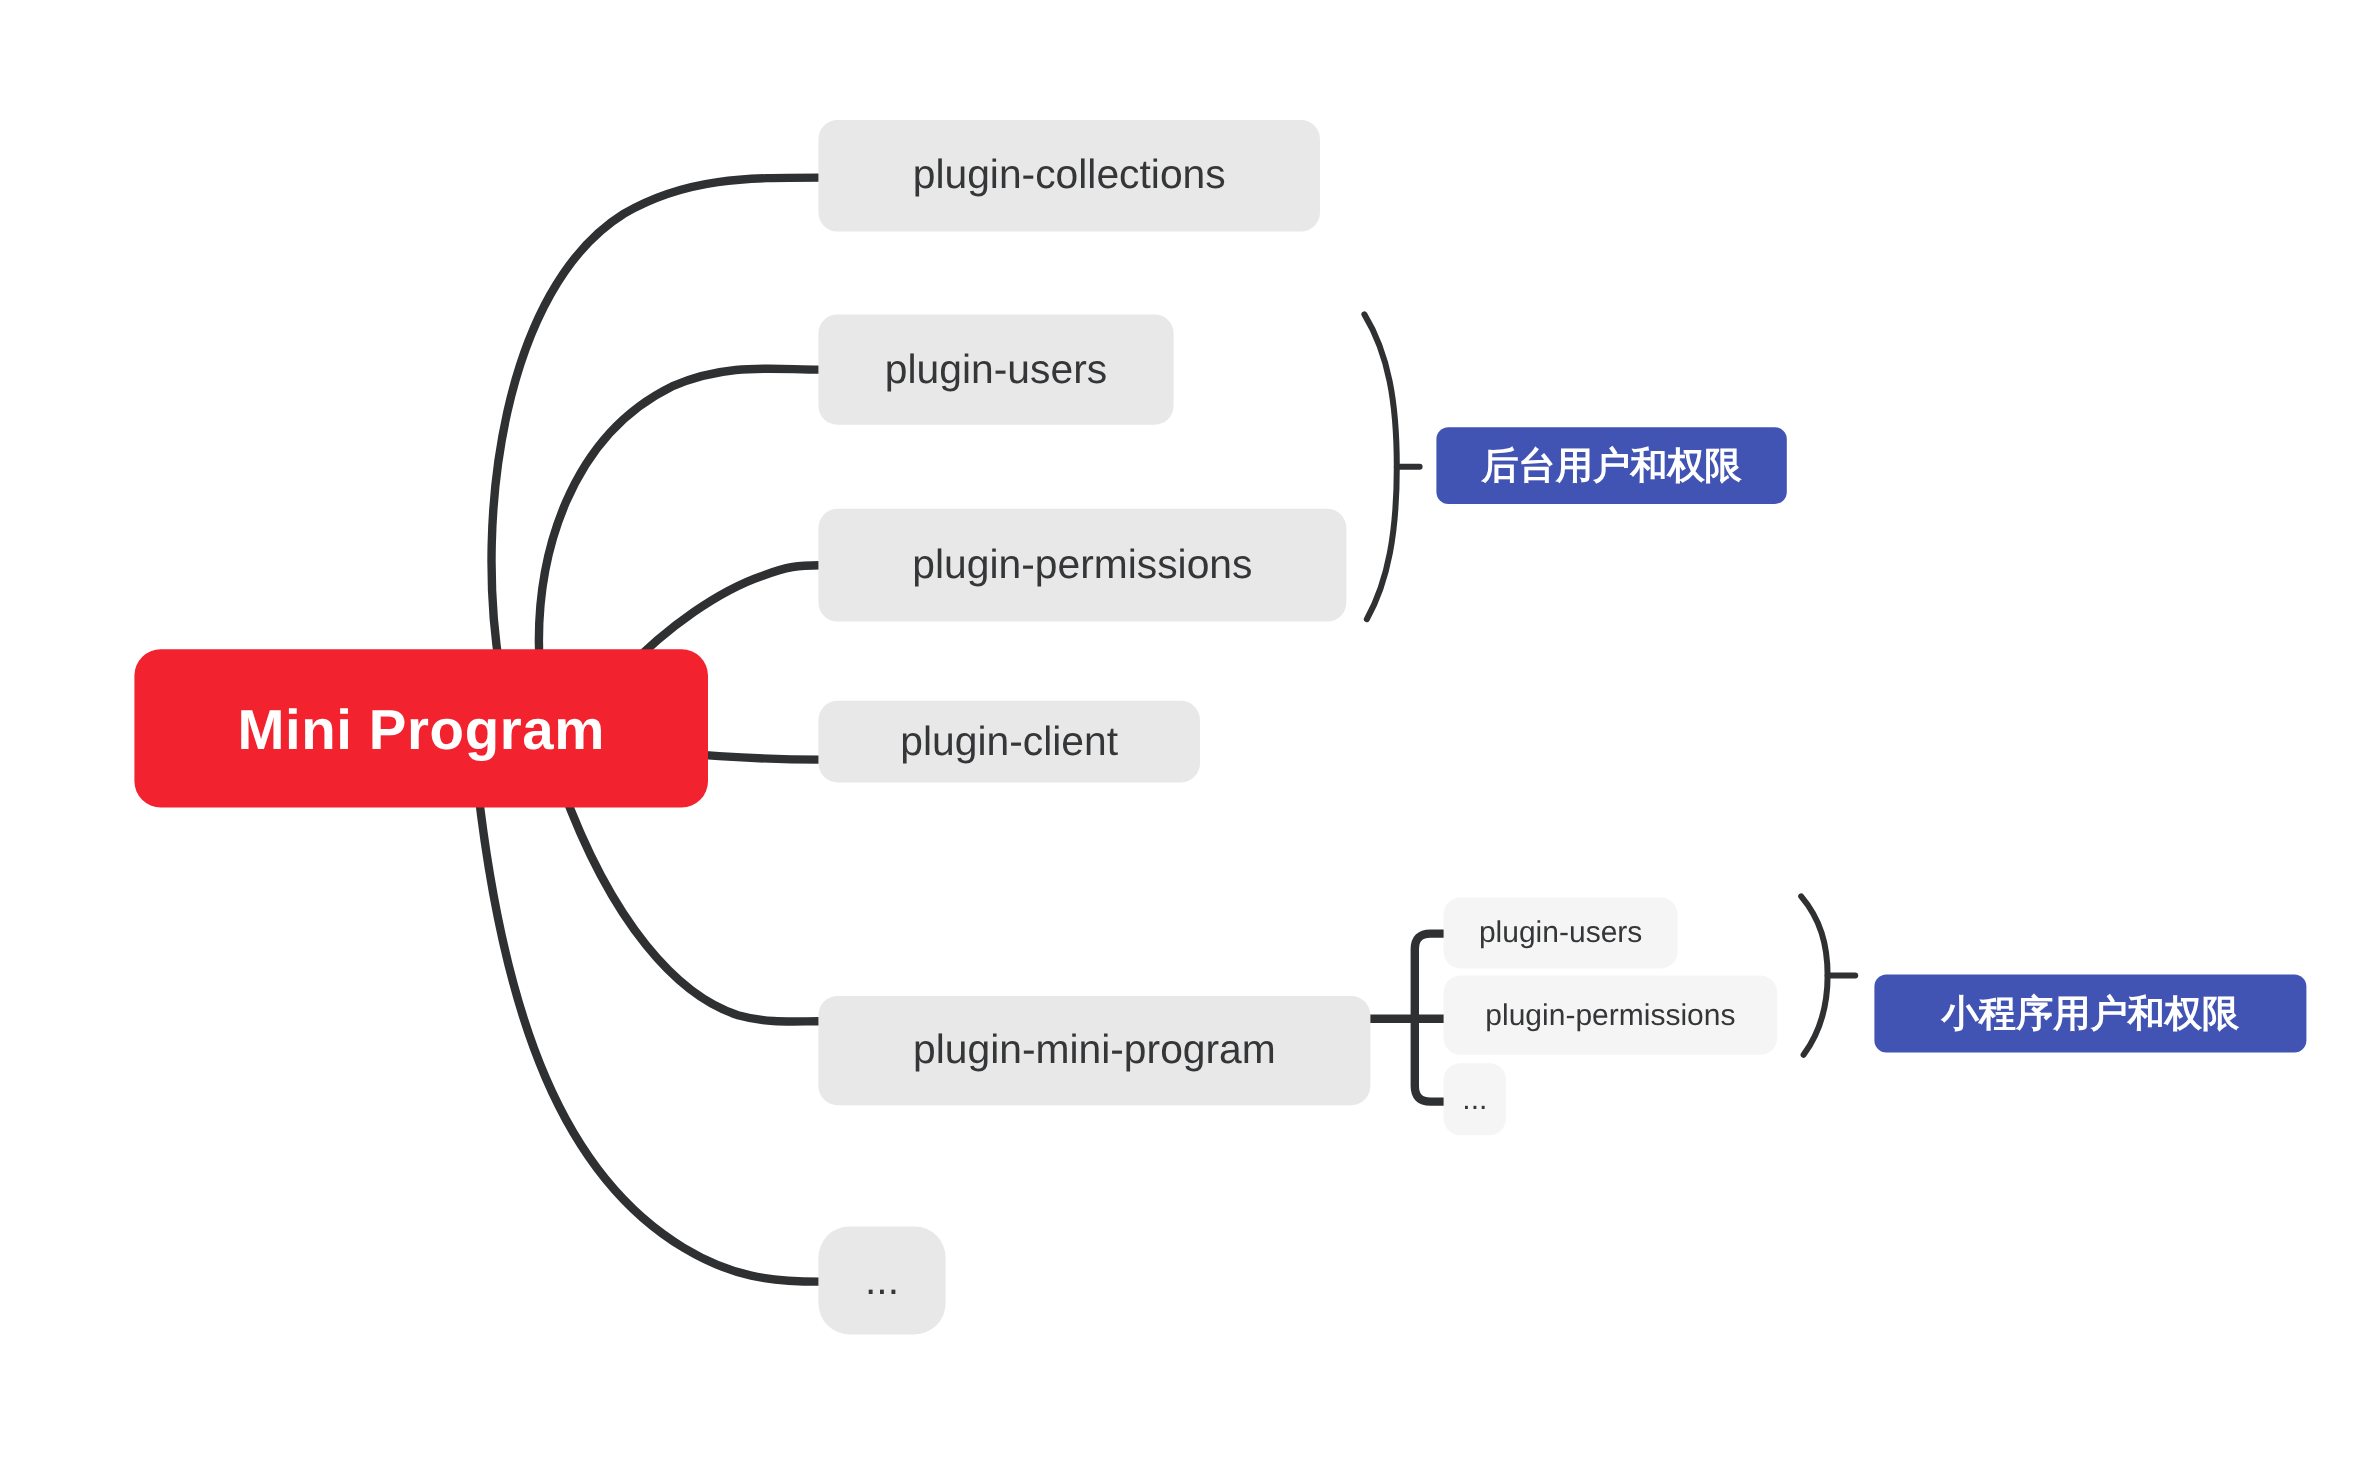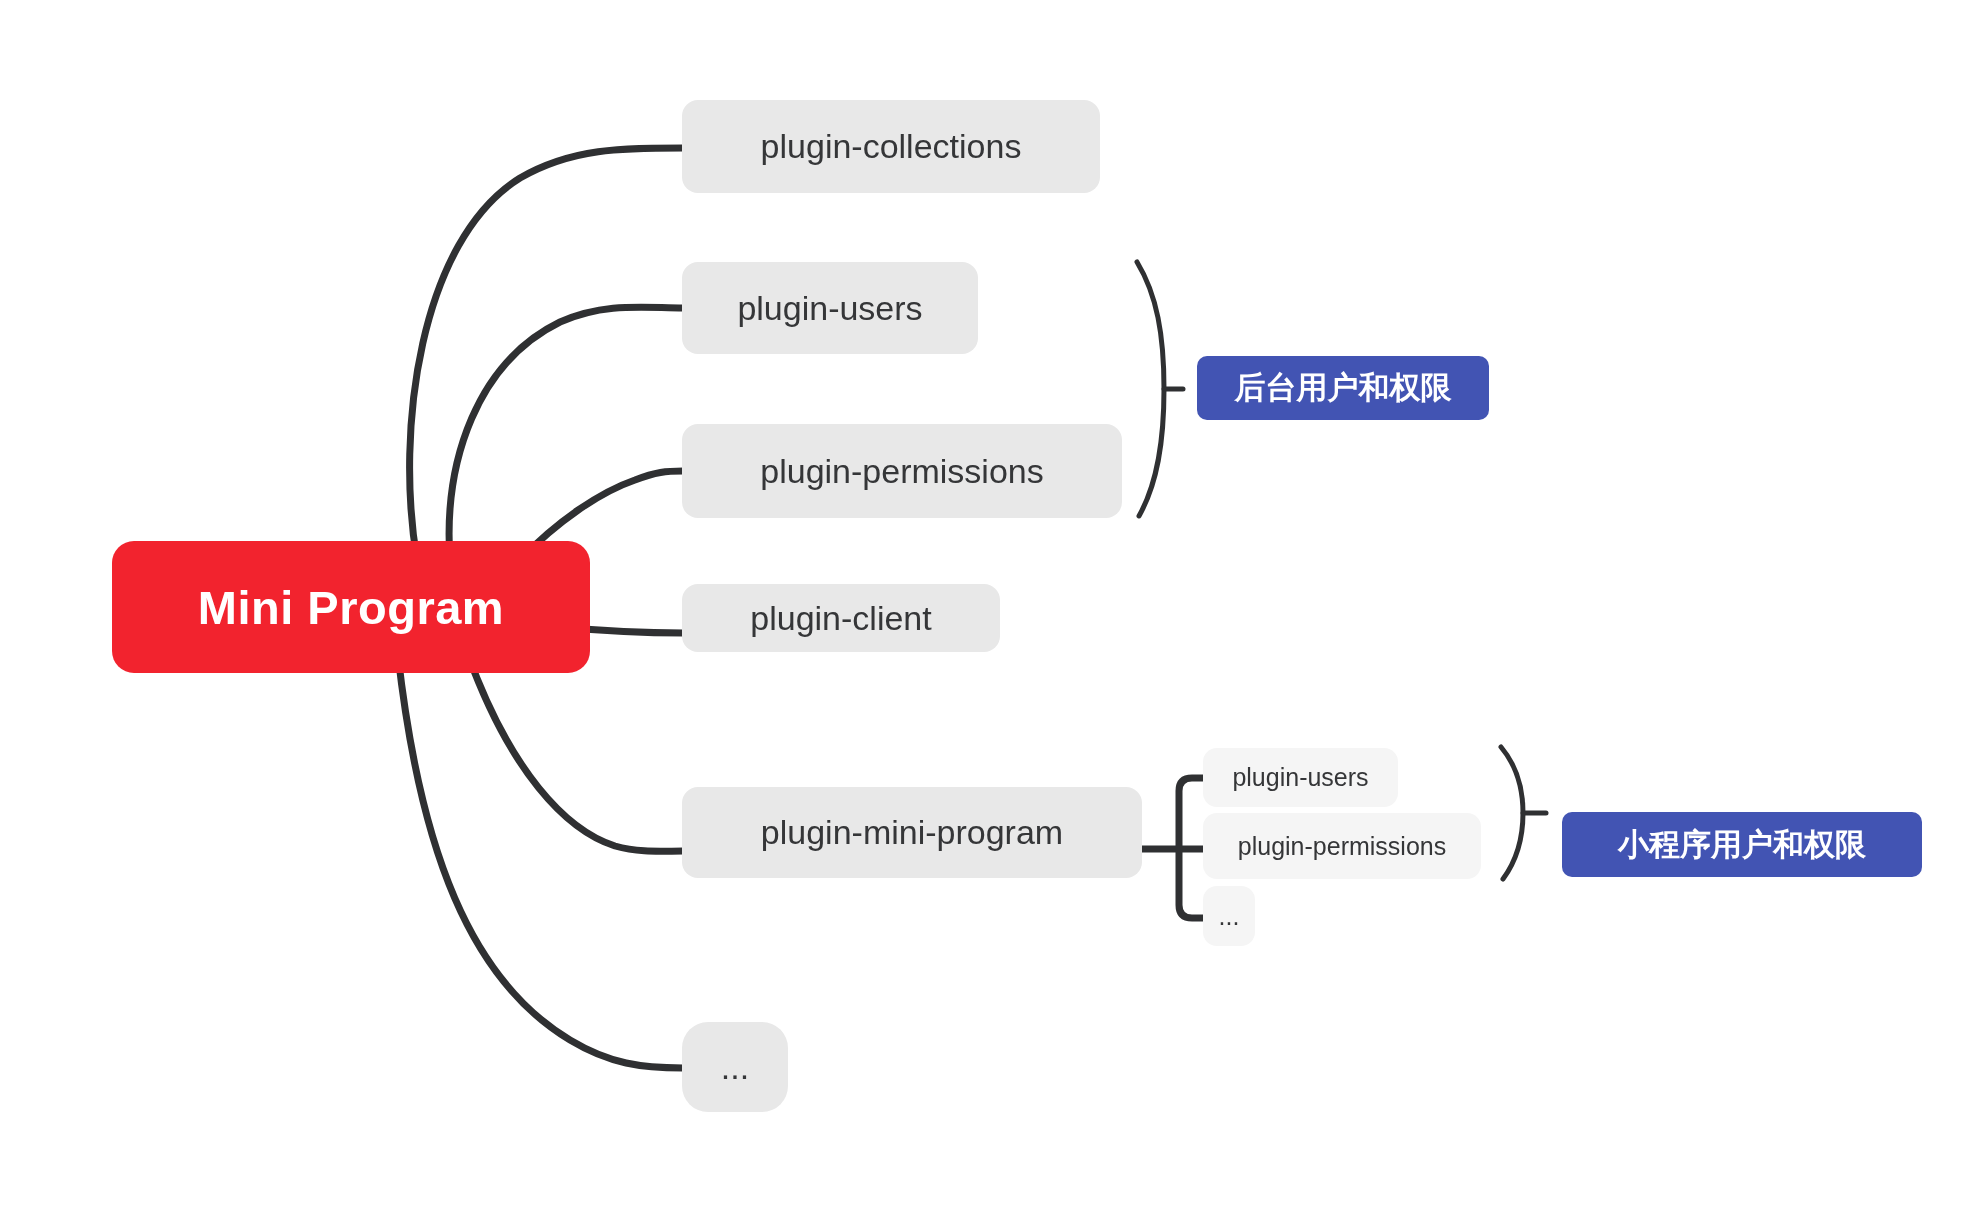--- a/index.html
+++ b/index.html
@@ -113,21 +113,21 @@
   </div>
 
   <div class="node topic" style="left:682px; top:424px; width:440px; height:94px;">
     <span>plugin-permissions</span>
   </div>
 
   <div class="node topic" style="left:682px; top:584px; width:318px; height:68px;">
     <span>plugin-client</span>
   </div>
 
-  <div class="node topic" style="left:682px; top:787px; width:460px; height:91px;">
+  <div class="node topic" style="left:682px; top:830px; width:460px; height:91px;">
     <span>plugin-mini-program</span>
   </div>
 
   <div class="node topic" style="left:682px; top:1022px; width:106px; height:90px; border-radius:26px;">
     <span>...</span>
   </div>
 
   <div class="node subtopic" style="left:1203px; top:748px; width:195px; height:59px;">
     <span>plugin-users</span>
   </div>

